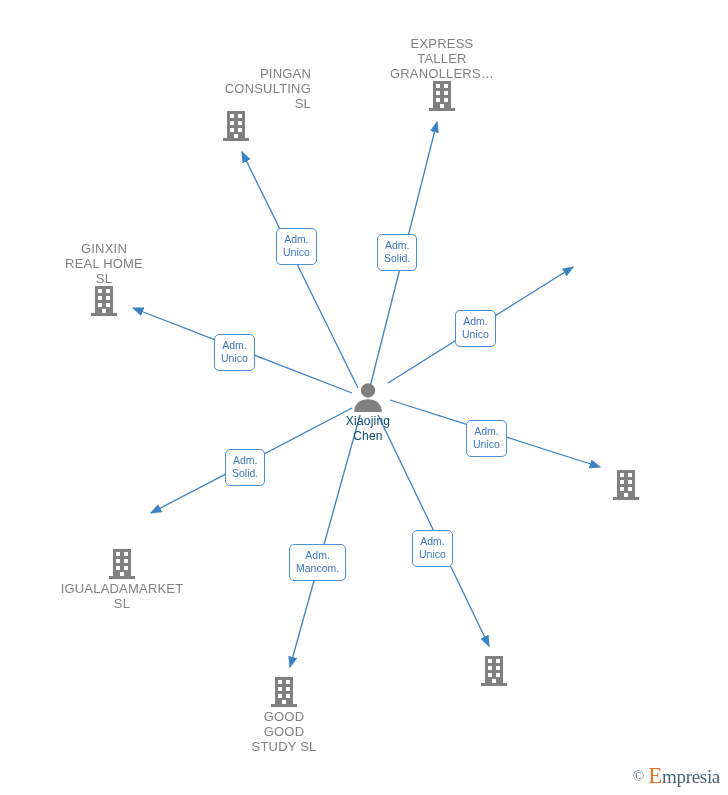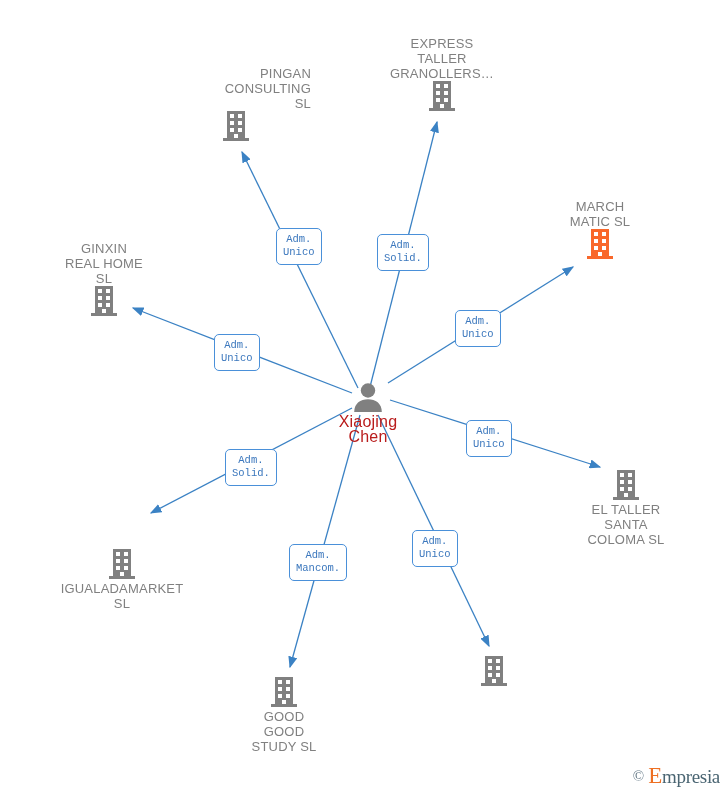--- a/index.html
+++ b/index.html
@@ -62,37 +62,36 @@
   }
 
   .center-node {
     position: absolute;
     width: 150px;
     margin-left: -75px;
     text-align: center;
     line-height: 15px;
     z-index: 5;
   }
-  .center-node .node-label { color: #b91c1c; font-size: 16px; }
+  .center-node .node-label { color: #0c4a6e; font-size: 12px; }
 
   
   .edge-label {
     position: absolute;
     box-sizing: border-box;
     border: 1px solid #4a90d9;
     border-radius: 5px;
     background: #ffffff;
     color: #3b77bd;
     font-size: 10.5px;
     line-height: 13px;
     padding: 4px 6px 5px 6px;
     text-align: center;
     white-space: pre-line;
     z-index: 8;
-    font-family: Liberation Mono, monospace;
   }
 
   
   #watermark {
     position: absolute;
     right: 8px;
     bottom: 6px;
     display: flex;
     align-items: center;
     gap: 4px;
@@ -179,35 +178,20 @@
       <rect x="7" y="3" width="4" height="4" fill="#ffffff"></rect>
       <rect x="15" y="3" width="4" height="4" fill="#ffffff"></rect>
       <rect x="7" y="10" width="4" height="4" fill="#ffffff"></rect>
       <rect x="15" y="10" width="4" height="4" fill="#ffffff"></rect>
       <rect x="7" y="17" width="4" height="4" fill="#ffffff"></rect>
       <rect x="15" y="17" width="4" height="4" fill="#ffffff"></rect>
       <rect x="11" y="23" width="4" height="4" fill="#ffffff"></rect>
     </svg>
   </div>
 
-  <div class="node" style="left:600px; top:199px;">
-    <span class="node-label">MARCH
-MATIC  SL</span>
-    <svg class="company-icon" viewBox="0 0 26 30">
-      <rect x="4" y="0" width="18" height="27" fill="#f9682b"></rect>
-      <rect x="0" y="27" width="26" height="3" fill="#f9682b"></rect>
-      <rect x="7" y="3" width="4" height="4" fill="#ffffff"></rect>
-      <rect x="15" y="3" width="4" height="4" fill="#ffffff"></rect>
-      <rect x="7" y="10" width="4" height="4" fill="#ffffff"></rect>
-      <rect x="15" y="10" width="4" height="4" fill="#ffffff"></rect>
-      <rect x="7" y="17" width="4" height="4" fill="#ffffff"></rect>
-      <rect x="15" y="17" width="4" height="4" fill="#ffffff"></rect>
-      <rect x="11" y="23" width="4" height="4" fill="#ffffff"></rect>
-    </svg>
-  </div>
 
   <div class="node" style="left:104px; top:241px;">
     <span class="node-label">GINXIN
 REAL HOME
 SL</span>
     <svg class="company-icon" viewBox="0 0 26 30">
       <rect x="4" y="0" width="18" height="27" fill="#808080"></rect>
       <rect x="0" y="27" width="26" height="3" fill="#808080"></rect>
       <rect x="7" y="3" width="4" height="4" fill="#ffffff"></rect>
       <rect x="15" y="3" width="4" height="4" fill="#ffffff"></rect>
@@ -224,23 +208,20 @@
       <rect x="4" y="0" width="18" height="27" fill="#808080"></rect>
       <rect x="0" y="27" width="26" height="3" fill="#808080"></rect>
       <rect x="7" y="3" width="4" height="4" fill="#ffffff"></rect>
       <rect x="15" y="3" width="4" height="4" fill="#ffffff"></rect>
       <rect x="7" y="10" width="4" height="4" fill="#ffffff"></rect>
       <rect x="15" y="10" width="4" height="4" fill="#ffffff"></rect>
       <rect x="7" y="17" width="4" height="4" fill="#ffffff"></rect>
       <rect x="15" y="17" width="4" height="4" fill="#ffffff"></rect>
       <rect x="11" y="23" width="4" height="4" fill="#ffffff"></rect>
     </svg>
-    <span class="node-label below">EL TALLER
-SANTA
-COLOMA  SL</span>
   </div>
 
   <div class="node" style="left:122px; top:549px;">
     <svg class="company-icon" viewBox="0 0 26 30">
       <rect x="4" y="0" width="18" height="27" fill="#808080"></rect>
       <rect x="0" y="27" width="26" height="3" fill="#808080"></rect>
       <rect x="7" y="3" width="4" height="4" fill="#ffffff"></rect>
       <rect x="15" y="3" width="4" height="4" fill="#ffffff"></rect>
       <rect x="7" y="10" width="4" height="4" fill="#ffffff"></rect>
       <rect x="15" y="10" width="4" height="4" fill="#ffffff"></rect>

